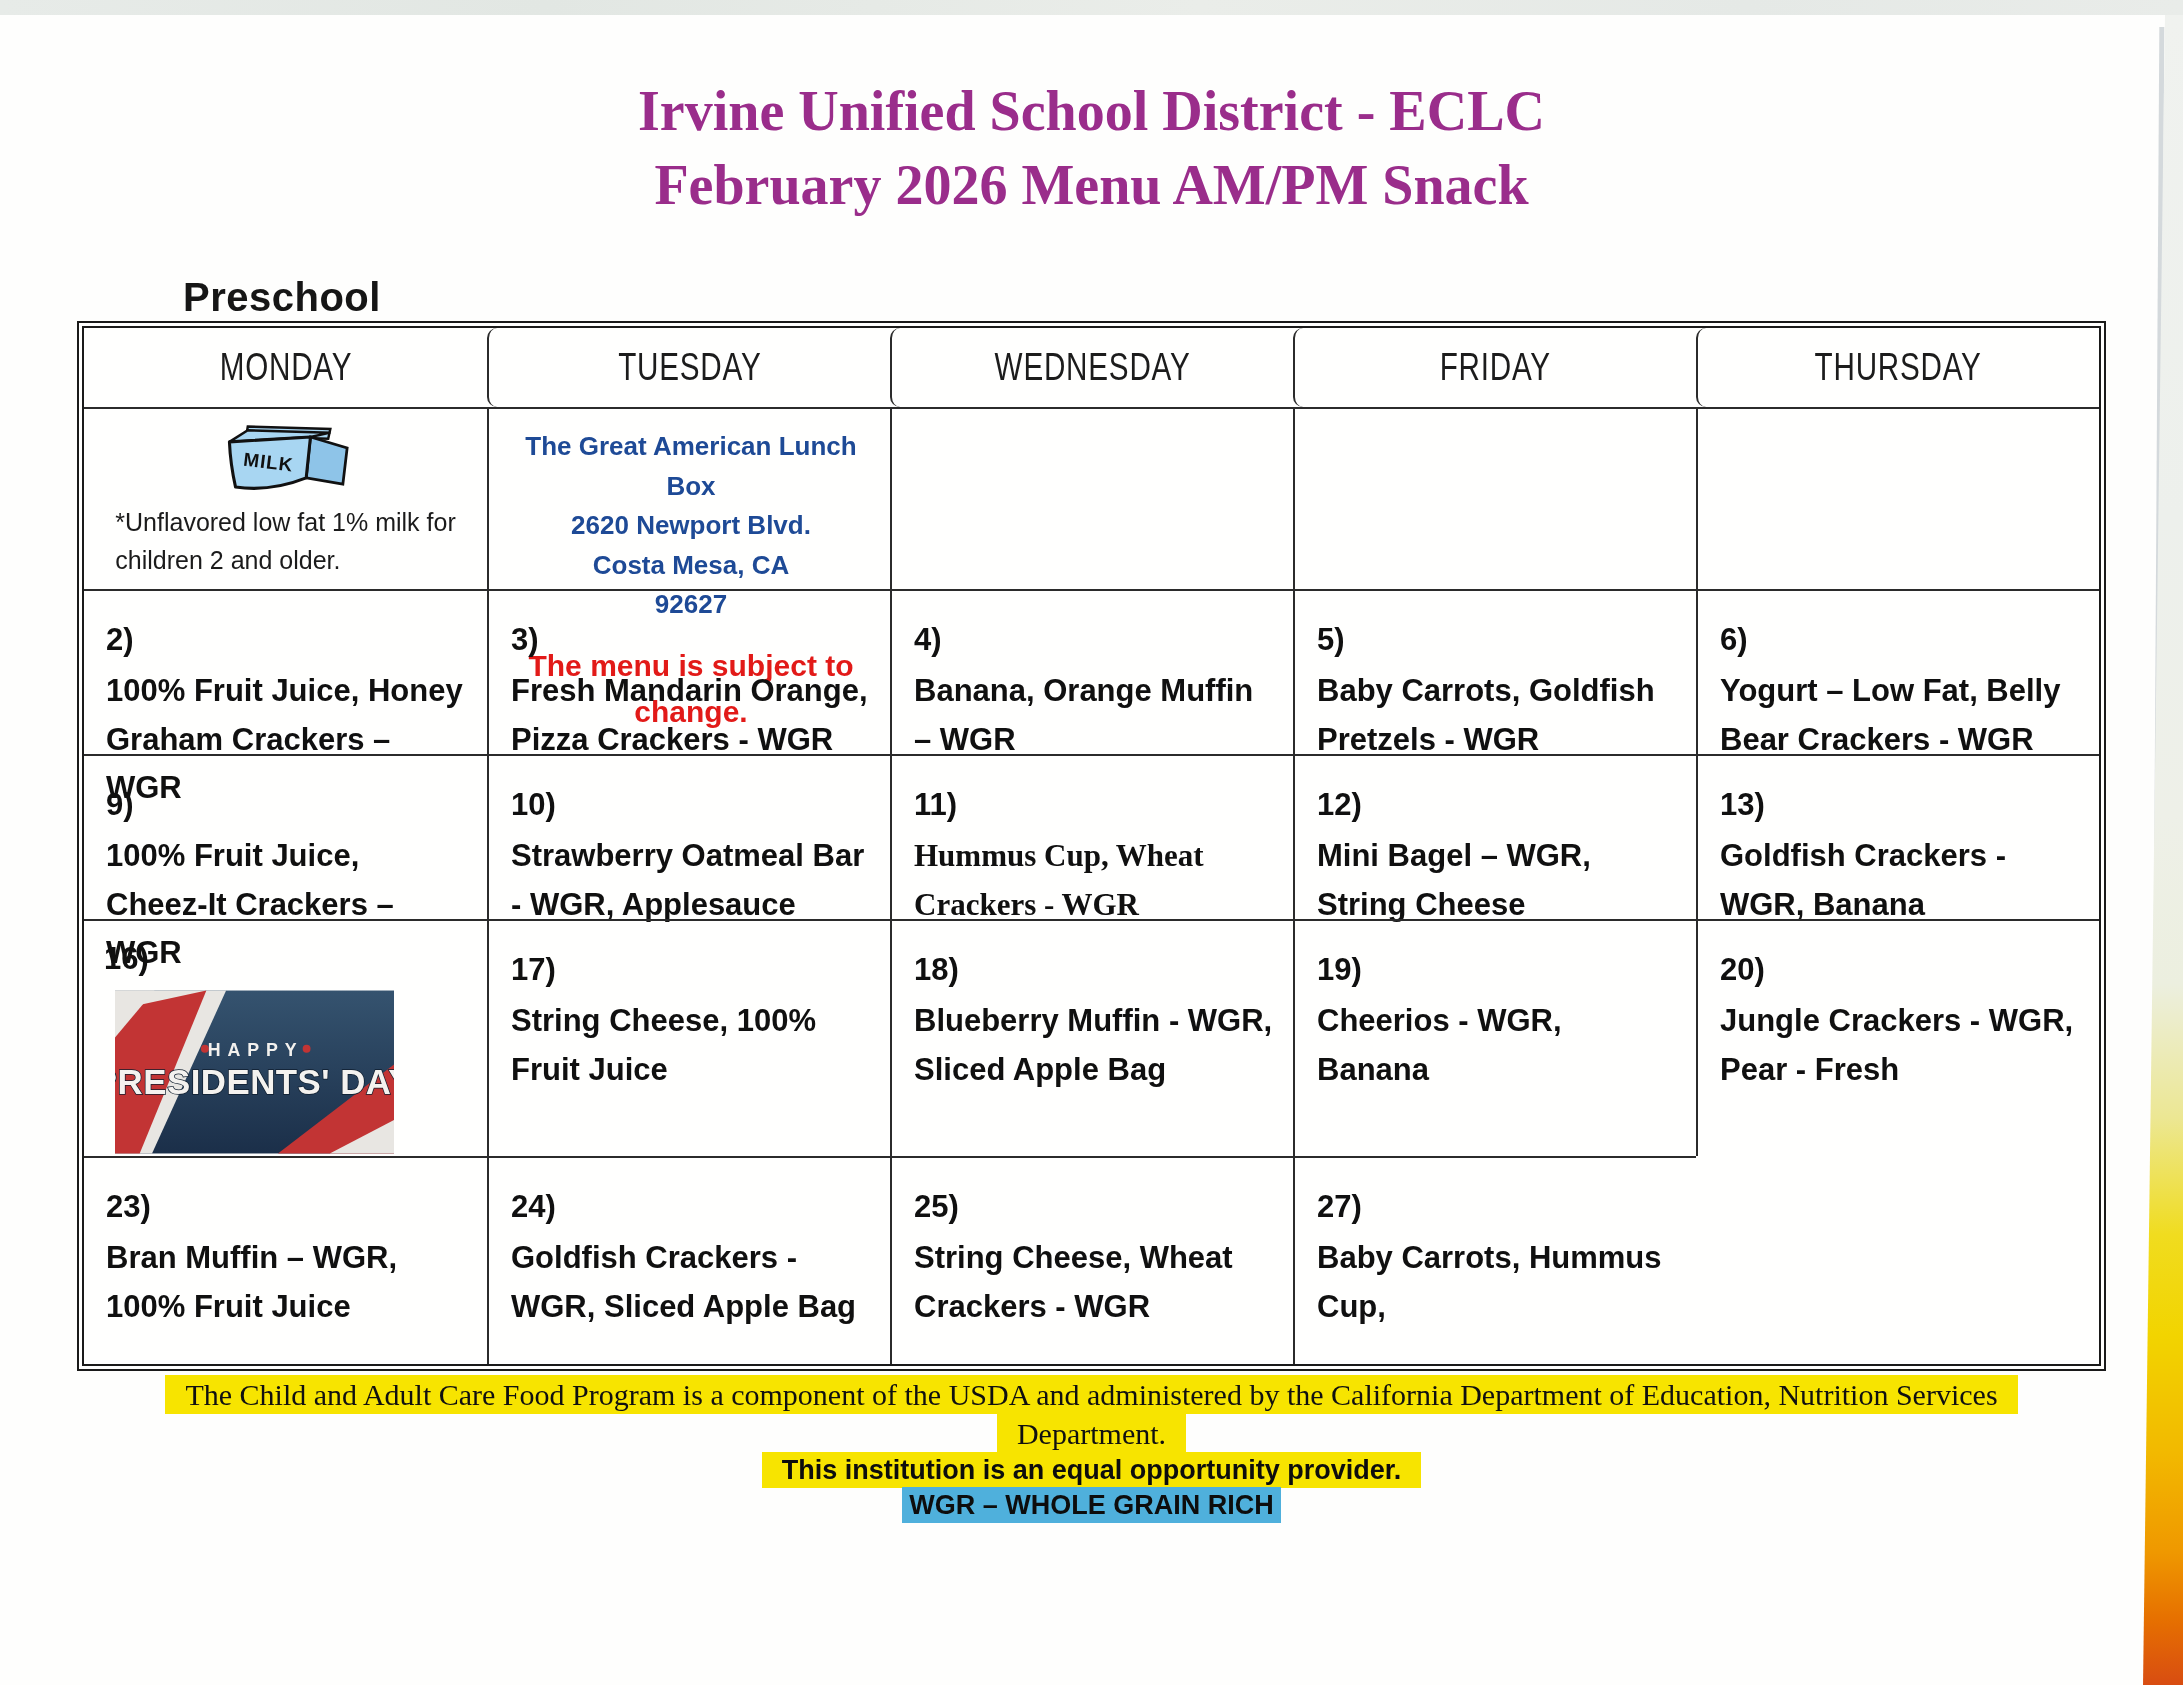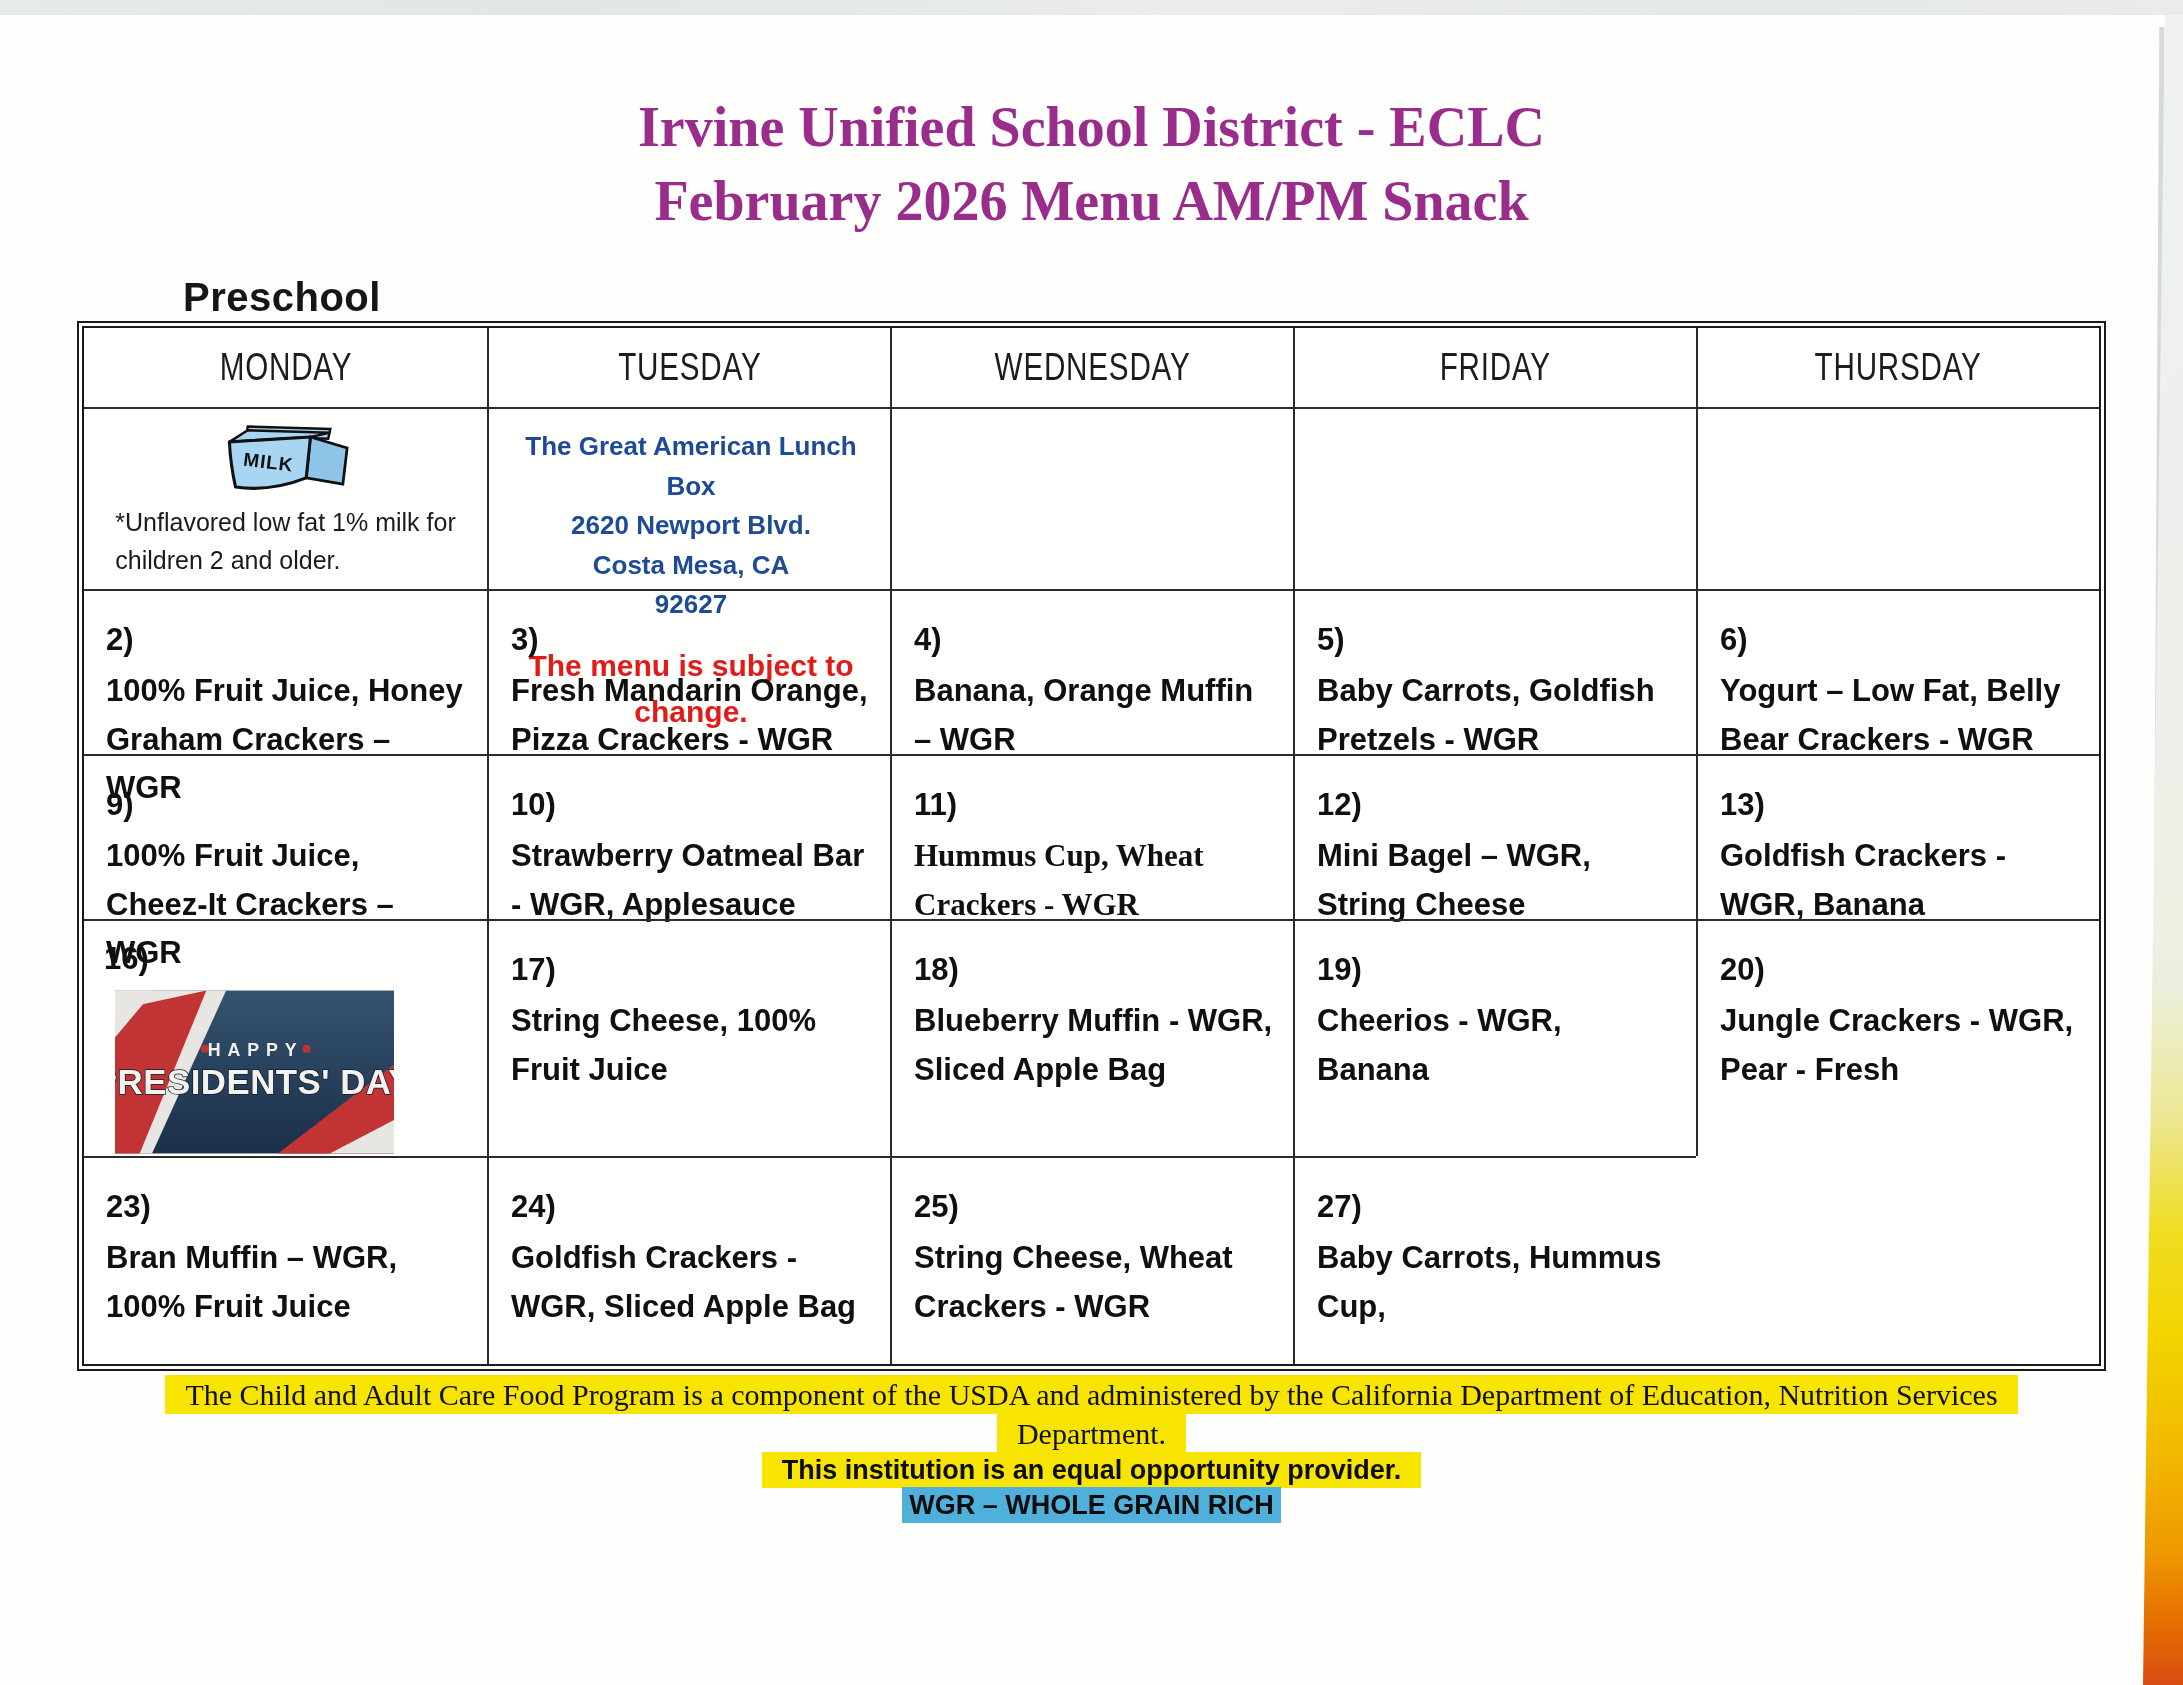--- a/index.html
+++ b/index.html
@@ -21,39 +21,39 @@
   .right-artifact {
     position:absolute; left:2143px; top:15px; width:40px; height:1671px;
     background:linear-gradient(180deg,
       #f0f2ef 0%, #edf0ec 30%, #eef0e8 48%, #ecefdf 58%,
       #ece793 66%, #f0dc1f 73%, #f2d400 79%, #f2b900 86%,
       #ef9800 92%, #e67000 96%, #d84c12 100%);
     clip-path:polygon(55% 0, 100% 0, 100% 100%, 0 100%);
   }
   
   .title {
-    position:absolute; top:90px; left:0; width:100%; text-align:center;
+    position:absolute; top:74px; left:0; width:100%; text-align:center;
     font-family:"Liberation Serif", serif; font-weight:700;
     font-size:56px; line-height:1.33; color:#9a2d8b;
   }
   .section-label {
     position:absolute; top:275px; left:183px;
     font-size:40px; font-weight:700; color:#161616; letter-spacing:0.5px;
   }
   
   .menu-table {
     position:absolute; top:321px; left:77px; width:2029px; height:1050px;
     border:7px double #1a1a1a; background:#fffffe;
     display:grid;
     grid-template-columns:repeat(5, 1fr);
     grid-template-rows:79px 182px 165px 165px 237px 1fr;
   }
   .hcell, .cell { border-left:2.5px solid #2b2b2b; border-top:2.5px solid #2b2b2b; }
   .first-col { border-left:none; }
-  .hrow { border-top:none; }
+  .hrow { border-top:none;border-radius:10px; }
   .hcell { display:flex; align-items:center; justify-content:center; }
   .hcell span {
     font-size:38px; font-weight:400; color:#1c1c1c; white-space:nowrap;
     transform:scaleX(0.78); letter-spacing:1px;
   }
   .cell {
     padding:25px 19px 10px 22px;
     font-size:31px; font-weight:700; line-height:1.56; color:#101010;
   }
   .cell .date { margin-bottom:3px; }

